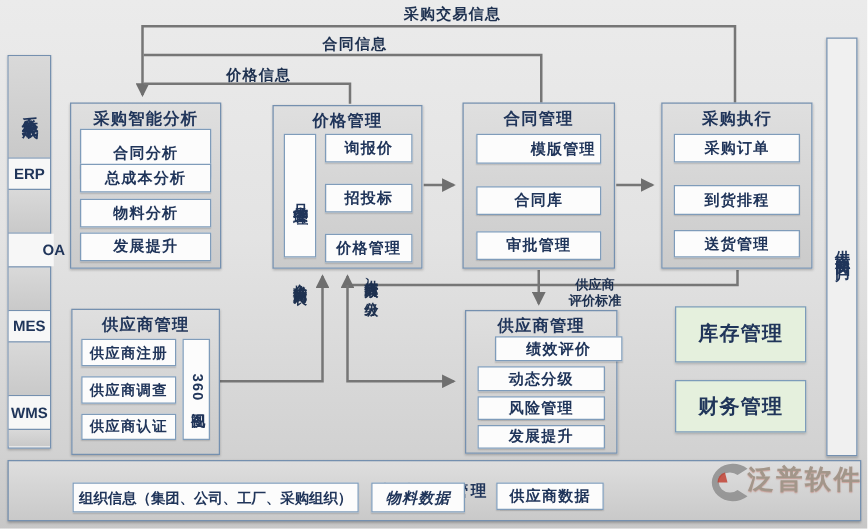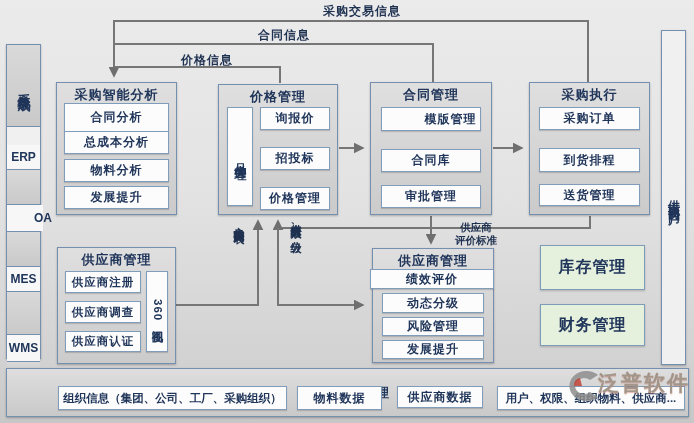--- a/index.html
+++ b/index.html
@@ -73,38 +73,38 @@
       <path d="M176,305 H258 V221" marker-end="url(#arr)"></path>
     </g>
   </svg>
 
   <div class="clabel abs" style="left:317px;top:3px;width:90px;">采购交易信息</div>
   <div class="clabel abs" style="left:253px;top:27px;width:62px;">合同信息</div>
   <div class="clabel abs" style="left:176px;top:52px;width:62px;">价格信息</div>
 
   <div class="rail" style="left:6px;top:44px;width:35px;height:315px;">
     <div class="rail-cell cell-gray vtext" style="height:82px;border-top:none;font-size:13px;">系统集成</div>
-    <div class="rail-cell cell-white" style="height:24px;margin-top:18px;">ERP</div>
+    <div class="rail-cell cell-white" style="height:24px;">ERP</div>
     <div class="rail-cell cell-gray" style="height:36px;"></div>
     <div class="rail-cell cell-white" style="height:26px;padding-left:36px;">OA</div>
     <div class="rail-cell cell-gray" style="height:36px;"></div>
     <div class="rail-cell cell-white" style="height:24px;">MES</div>
     <div class="rail-cell cell-gray" style="height:44px;"></div>
     <div class="rail-cell cell-white" style="height:26px;">WMS</div>
     <div class="rail-cell cell-gray" style="height:14px;border-bottom:none;"></div>
   </div>
 
   <div class="rail" style="left:661px;top:30px;width:25px;height:335px;display:flex;align-items:center;justify-content:center;">
     <div class="vtext" style="font-weight:bold;font-size:12px;color:#20355a;">供应商协同门户</div>
   </div>
 
   <div class="mod" style="left:56px;top:82px;width:121px;height:133px;">
     <div class="mod-title">采购智能分析</div>
   </div>
-  <div class="item" style="left:64px;top:103px;width:105px;height:29px;">合同分析</div>
+  <div class="item" style="left:64px;top:103px;width:105px;height:39px;">合同分析</div>
   <div class="item" style="left:64px;top:131px;width:105px;height:23px;">总成本分析</div>
   <div class="item" style="left:64px;top:159px;width:105px;height:23px;">物料分析</div>
   <div class="item" style="left:64px;top:186px;width:105px;height:23px;">发展提升</div>
 
   <div class="mod" style="left:218px;top:84px;width:120px;height:131px;">
     <div class="mod-title">价格管理</div>
   </div>
   <div class="item vtext" style="left:227px;top:107px;width:26px;height:99px;">品类管理</div>
   <div class="item" style="left:260px;top:107px;width:70px;height:23px;">询报价</div>
   <div class="item" style="left:260px;top:147px;width:70px;height:23px;">招投标</div>
@@ -128,40 +128,39 @@
     <div class="mod-title">供应商管理</div>
   </div>
   <div class="item" style="left:65px;top:271px;width:76px;height:22px;font-size:11.5px;">供应商注册</div>
   <div class="item" style="left:65px;top:301px;width:76px;height:22px;font-size:11.5px;">供应商调查</div>
   <div class="item" style="left:65px;top:331px;width:76px;height:21px;font-size:11.5px;">供应商认证</div>
   <div class="item vtext" style="left:146px;top:271px;width:22px;height:81px;font-size:11.5px;letter-spacing:1px;">360视图</div>
 
   <div class="mod" style="left:372px;top:248px;width:122px;height:115px;">
     <div class="mod-title">供应商管理</div>
   </div>
-  <div class="item" style="left:370px;top:269px;width:124px;height:20px;">绩效评价</div>
+  <div class="item" style="left:396px;top:269px;width:102px;height:20px;">绩效评价</div>
   <div class="item" style="left:382px;top:293px;width:102px;height:20px;">动态分级</div>
   <div class="item" style="left:382px;top:317px;width:102px;height:19px;">风险管理</div>
   <div class="item" style="left:382px;top:340px;width:102px;height:19px;">发展提升</div>
 
   <div class="green" style="left:540px;top:245px;width:105px;height:45px;">库存管理</div>
   <div class="green" style="left:540px;top:304px;width:105px;height:42px;">财务管理</div>
 
   <div class="vlabel" style="left:233px;top:218px;height:88px;">合格供应商列表</div>
   <div class="vlabel" style="left:290px;top:215px;height:92px;">供应商绩效、分级</div>
   <div class="clabel clabel-sm" style="left:446px;top:221px;width:60px;">供应商</div>
   <div class="clabel clabel-sm" style="left:446px;top:234px;width:60px;">评价标准</div>
 
   <div class="basebar">
     <div class="basebar-title">基础数据管理</div>
   </div>
   <div class="item" style="left:58px;top:386px;width:229px;height:24px;font-size:11.5px;letter-spacing:0;">组织信息（集团、公司、工厂、采购组织）</div>
-  <div class="item" style="left:297px;top:386px;width:85px;height:24px;">物料数据</div>
+  <div class="item" style="left:297px;top:386px;width:75px;height:24px;font-style:italic;">物料数据</div>
   <div class="item" style="left:397px;top:386px;width:86px;height:22px;">供应商数据</div>
-  <div class="item" style="left:497px;top:386px;width:188px;height:24px;font-size:11.5px;letter-spacing:0;">用户、权限、组织物料、供应商...</div>
 
   <svg class="abs" style="left:560px;top:368px;" width="42" height="36" viewBox="0 0 42 36">
     <path d="M38,7 A17,15 0 1 0 38,29 L30,24 A9,8 0 1 1 30,12 Z" fill="#8d8d8d" opacity="0.85"></path>
     <path d="M20,10 A8,8 0 0 0 14,18 L22,18 Z" fill="#c0392b" opacity="0.8"></path>
   </svg>
   <div class="logo-name">泛普软件</div>
 
 </div>
 
 </body></html>

